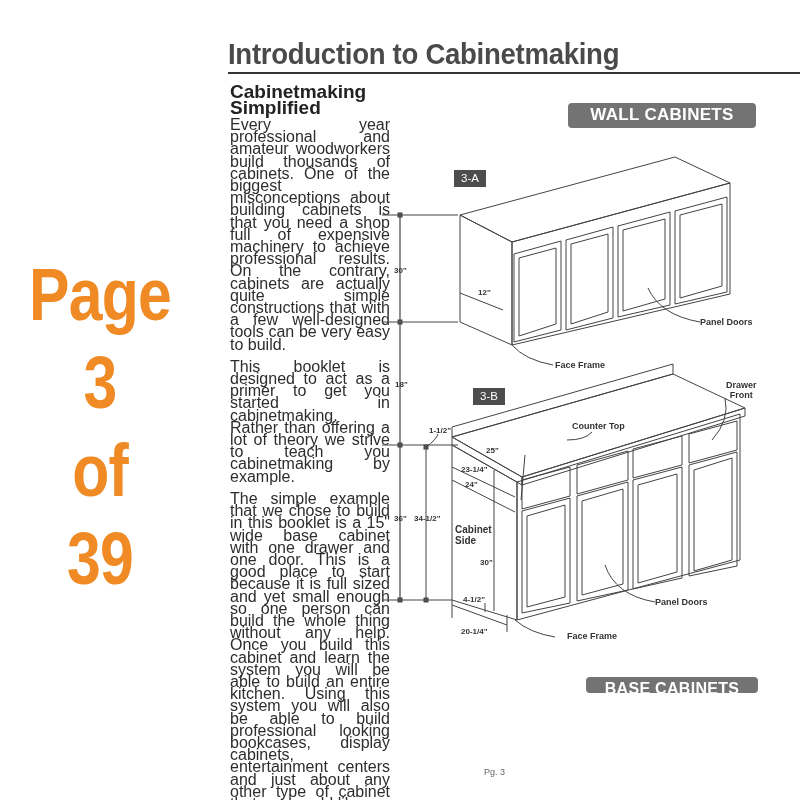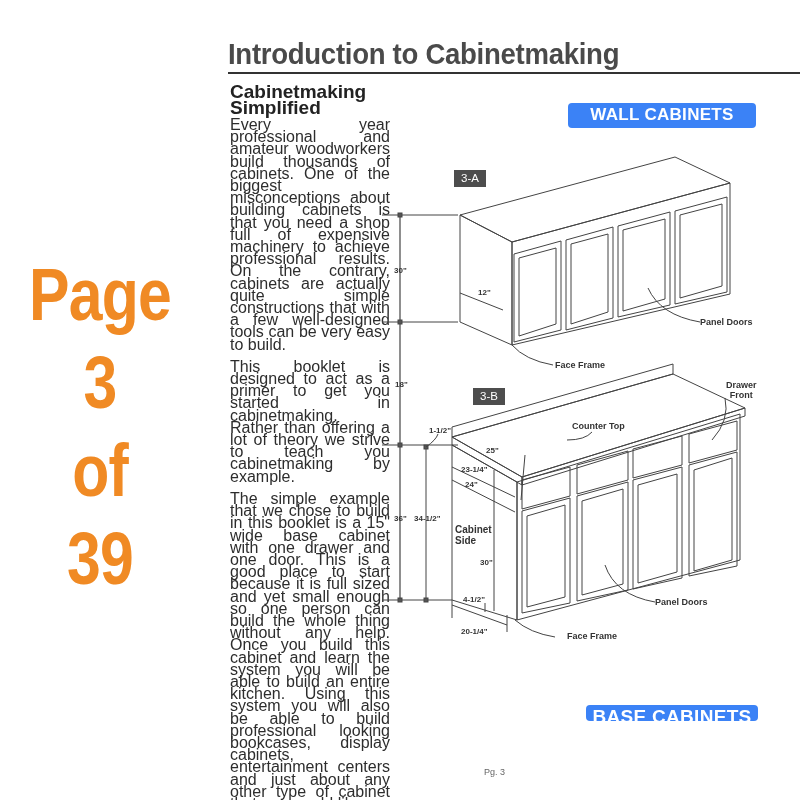--- a/index.html
+++ b/index.html
@@ -30,25 +30,25 @@
     position: absolute; left: 230px; top: 84px; font-size: 19px; font-weight: bold; color: #222;
     line-height: 16px;
   }
   .body-col {
     position: absolute; left: 230px; top: 119px; width: 160px;
     font-size: 16px; line-height: 12.2px; color: #2d2d2d; text-align: justify;
   }
   .body-col p { margin: 0 0 10px 0; }
 
   .banner {
-    position: absolute; background: #3b82f6; color: #fff; font-weight: bold; border-radius: 4px;
+    position: absolute; background: #737373; color: #fff; font-weight: bold; border-radius: 4px;
     text-align: center; font-size: 17px; letter-spacing: 0.3px; line-height: 24px;
   }
   .banner-wall { left: 568px; top: 103px; width: 188px; height: 25px; }
-  .banner-base { left: 586px; top: 677px; width: 172px; height: 16px; font-size: 19px; margin-top: 28px; }
+  .banner-base { left: 586px; top: 677px; width: 172px; height: 16px; font-size: 16px; }
 
   .fig-tag {
     position: absolute; background: #4d4d4d; color: #fff; border-radius: 0;
     font-size: 11.5px; line-height: 17px; text-align: center; width: 32px; height: 17px;
   }
   .tag-3a { left: 454px; top: 170px; }
   .tag-3b { left: 452px; top: 388px; margin-left: 21px; }
 
   .drawing { position: absolute; left: 0; top: 0; width: 800px; height: 800px; }
   .lbl { position: absolute; font-size: 9px; font-weight: bold; color: #333; white-space: nowrap; }

